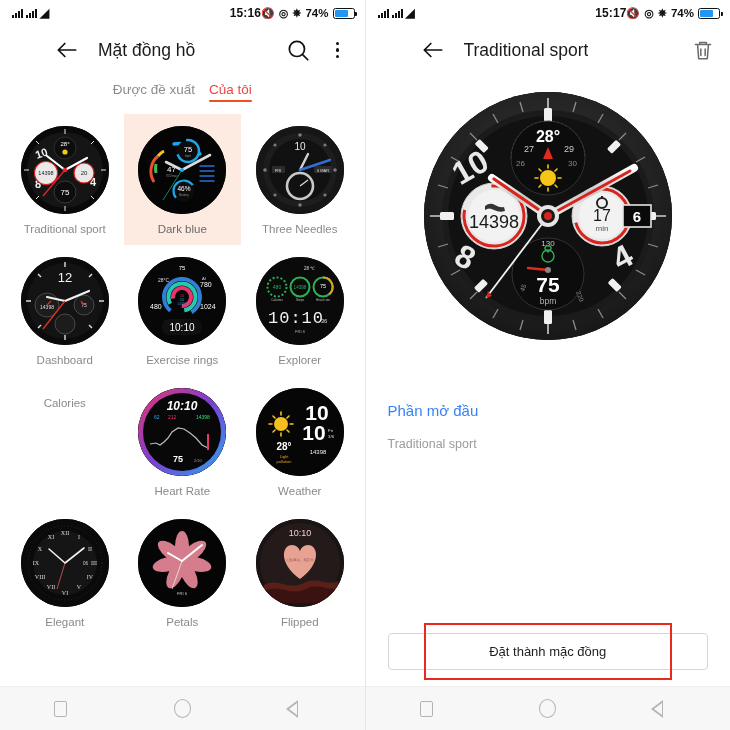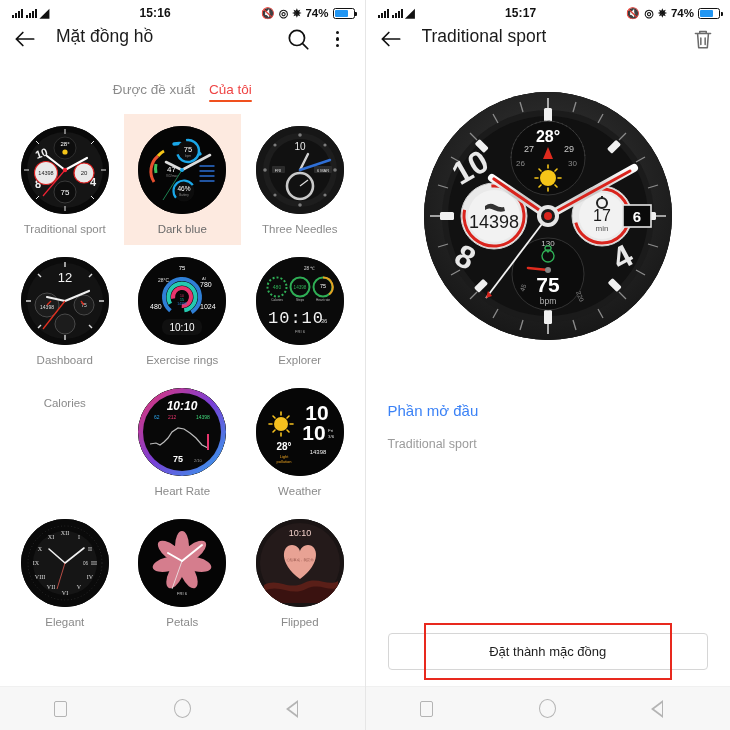--- a/index.html
+++ b/index.html
@@ -12,42 +12,42 @@
   .screens { display: flex; width: 730px; height: 730px; }
   .screen { width: 365px; height: 730px; position: relative; background: #ffffff; display: flex; flex-direction: column; }
 
   
   .statusbar {
     height: 26px; display: flex; align-items: center;
     padding: 0 10px 0 12px; font-size: 11.5px; font-weight: bold; color: #111;
     flex: 0 0 auto;
   }
   .sb-left { display: flex; align-items: center; gap: 3px; }
-  .sb-center { flex: 1; text-align: center; letter-spacing: .1px; font-size: 12px; }
+  .sb-center { flex: 1; text-align: right; letter-spacing: .1px; font-size: 12px; }
   .sb-right { display: flex; align-items: center; gap: 4px; }
   .sig { display: inline-flex; align-items: flex-end; gap: 1px; height: 10px; }
   .sig i { display: block; width: 2px; background: #111; }
   .sig i:nth-child(1){height:3px}.sig i:nth-child(2){height:5px}
   .sig i:nth-child(3){height:7px}.sig i:nth-child(4){height:9px}
   .wifi { font-size: 12px; line-height: 1; }
   .ic { font-size: 11px; line-height: 1; }
   .battery {
     width: 22px; height: 11px; border: 1.4px solid #111; border-radius: 2.5px;
     position: relative; display: inline-block; padding: 1px;
   }
   .battery::after {
     content:""; position:absolute; right:-3.5px; top:3px;
     width:2px; height:4px; background:#111; border-radius:0 1px 1px 0;
   }
   .battery span { display:block; height:100%; width:74%; background:#2196f3; border-radius:1px; }
 
   
   .appbar {
-    height: 48px; display: flex; 
-    padding: 0 14px 0 12px; flex: 0 0 auto;
+    height: 48px; display: flex; align-items: center;
+    padding: 0 14px 0 18px; flex: 0 0 auto; margin-left: 36px;
   }
   .appbar .back { width: 26px; height: 26px; flex: 0 0 auto; cursor: pointer; }
   .appbar .title {
     font-size: 17.5px; color: #1a1a1a; margin-left: 18px;
     white-space: nowrap; overflow: hidden;
   }
   .appbar .spacer { flex: 1; }
   .appbar .act { width: 26px; height: 26px; margin-left: 14px; cursor: pointer; flex: 0 0 auto; }
   .dots { display:flex; flex-direction:column; align-items:center; justify-content:center; gap:3.5px; height:26px; }
   .dots b { width: 3.2px; height: 3.2px; border-radius: 50%; background: #111; display:block; }

